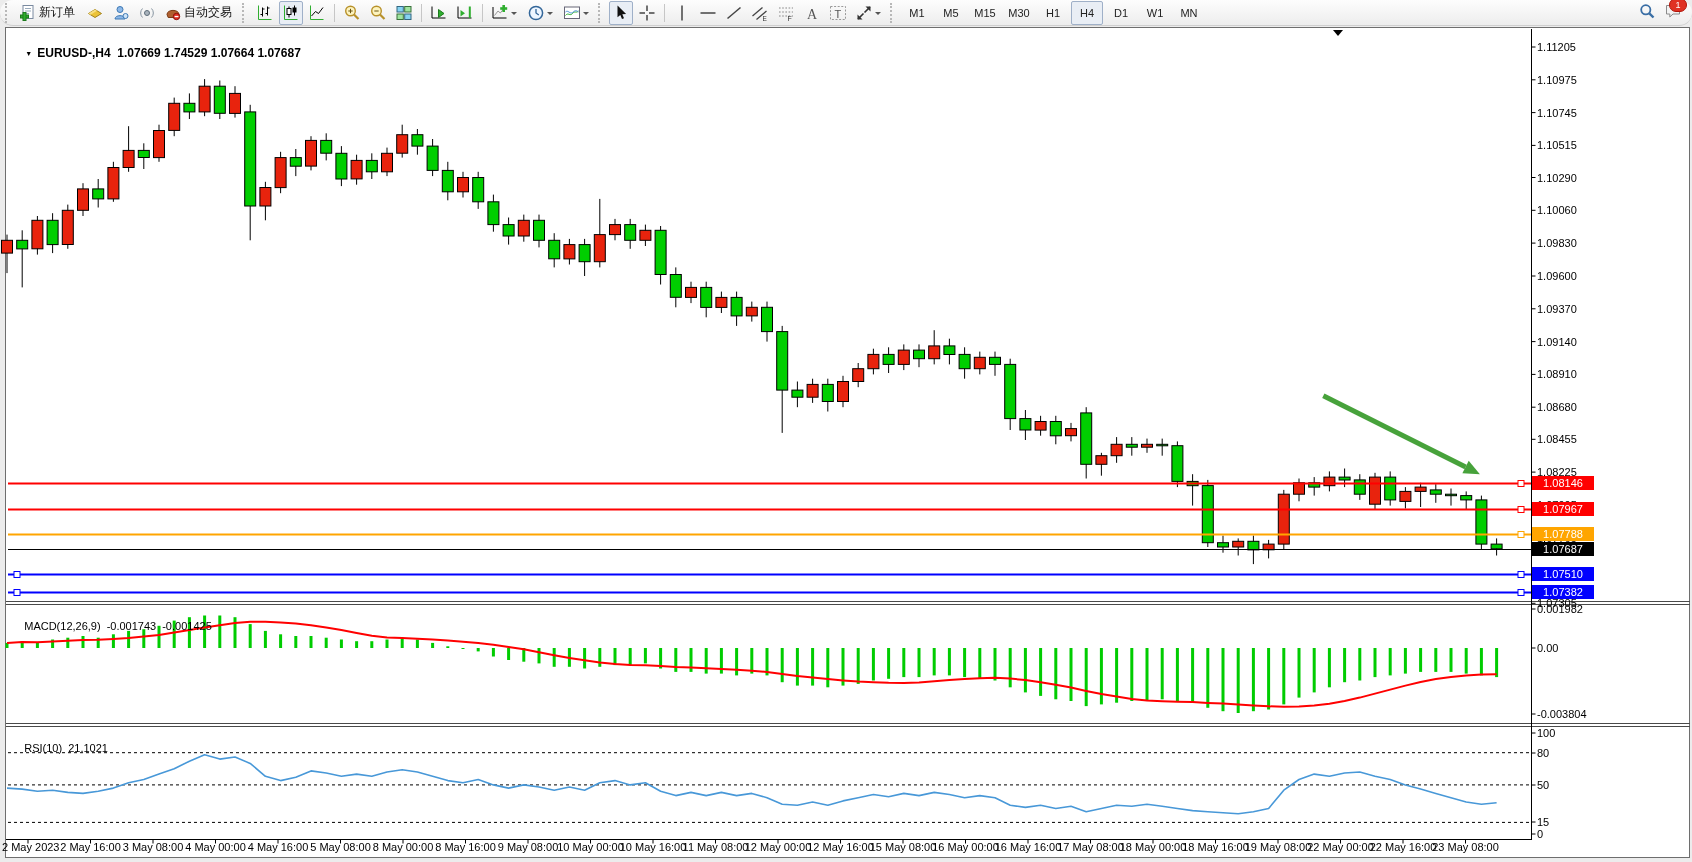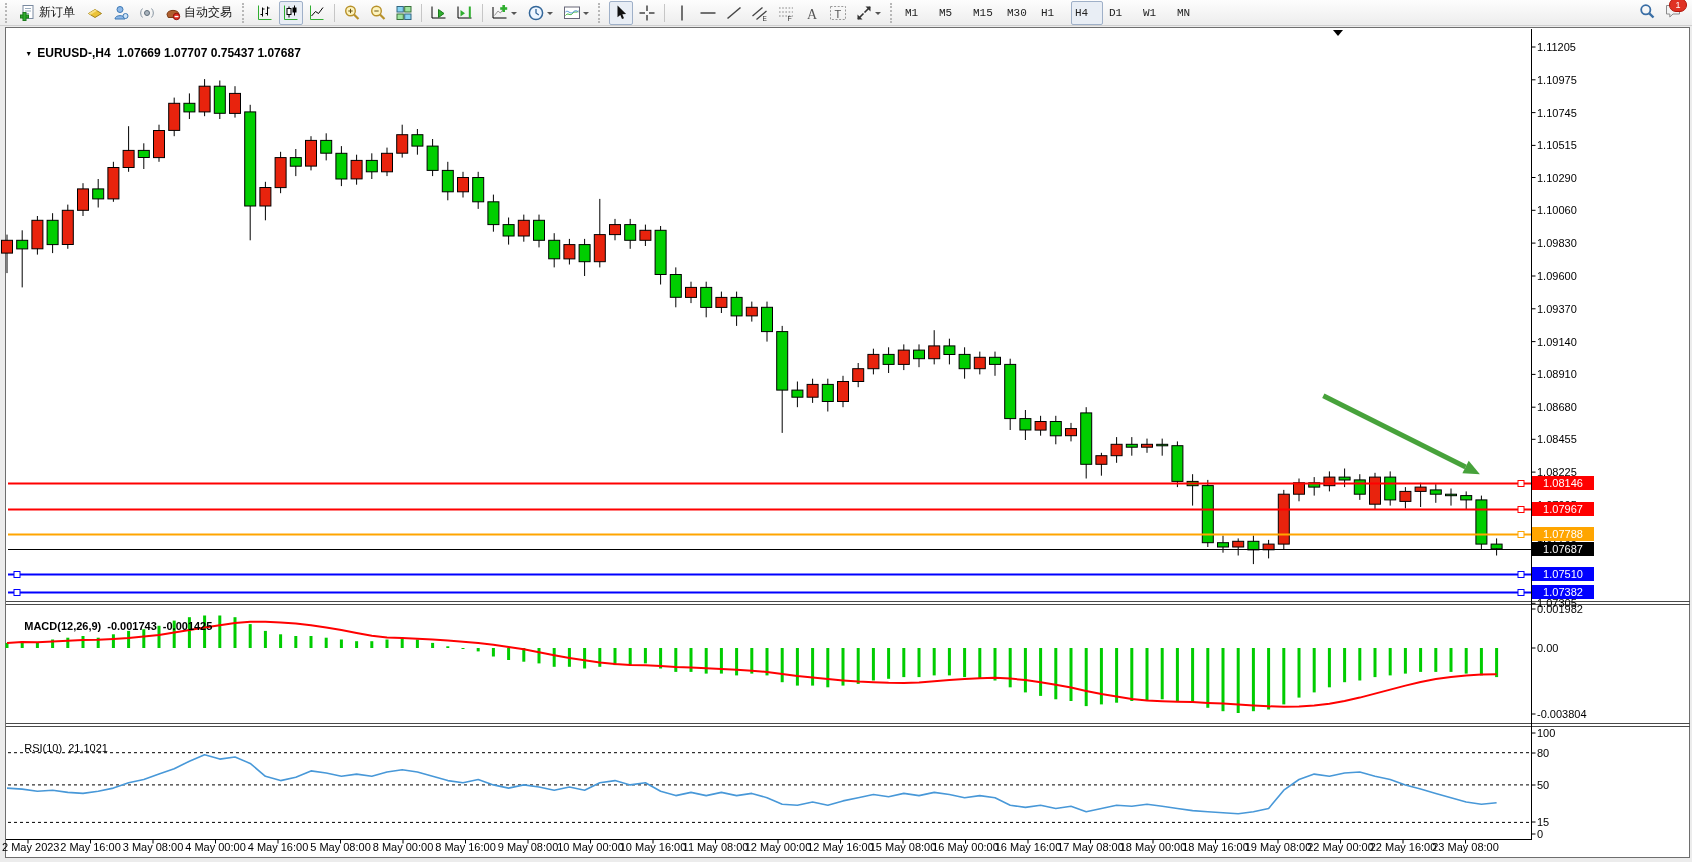--- a/index.html
+++ b/index.html
@@ -2,26 +2,26 @@
 <html><head>
 <meta charset="utf-8">
 <style>
   html,body{margin:0;padding:0;background:#ececec;}
   .app{position:relative;width:1692px;height:862px;overflow:hidden;
        font-family:"Liberation Sans",sans-serif;-webkit-font-smoothing:antialiased;}
   
   .toolbar{position:absolute;left:0;top:0;width:1692px;height:26px;
            background:linear-gradient(#fdfdfd,#ededed);
            border-bottom:1px solid #cfcfcf;
-           display:flex;align-items:center;padding-left:2px;box-sizing:border-box;}
+           display:flex;align-items:center;padding-left:2px;box-sizing:border-box;border-radius:13px;}
   .tb-btn{display:flex;align-items:center;height:22px;padding:0 2px;margin:0 1px;
           border:1px solid transparent;border-radius:2px;cursor:default;}
   .tb-btn.active{border-color:#9fb0c8;background:#e9eef5;}
   .tb-btn .lbl{font-size:12px;color:#111;margin:0 3px 0 2px;white-space:nowrap;}
-  .tb-btn.tf{justify-content:flex-start;min-width:24px;padding:0 3px;font-family:Liberation Mono, monospace;}
+  .tb-btn.tf{justify-content:center;min-width:24px;padding:0 3px;}
   .tb-btn.tf .lbl{font-size:11px;color:#222;margin:0;}
   .tb-sep{width:1px;height:18px;background:#c6c6c6;margin:0 4px;}
   .tb-grip{width:3px;height:20px;border-left:2px dotted #b8b8b8;margin:0 5px 0 3px;}
   .tb-caret{width:0;height:0;border-left:3px solid transparent;border-right:3px solid transparent;
             border-top:3px solid #555;margin:1px 2px 0 2px;}
   .tb-right{margin-left:auto;display:flex;align-items:center;margin-right:10px;gap:8px;}
   .chat-wrap{position:relative;}
   .chat-badge{position:absolute;right:-5px;top:-4px;min-width:12px;height:12px;border-radius:7px;
               background:#e03224;color:#fff;font-size:9px;line-height:12px;text-align:center;
               padding:0 2px;border:1px solid #b01408;}
@@ -723,23 +723,23 @@
         <rect x="1532" y="542" width="62" height="14" fill="#000000"></rect>
         <text x="1563" y="553" text-anchor="middle" class="badge-txt">1.07687</text>
         <rect x="1532" y="567" width="62" height="14" fill="#0000FF"></rect>
         <text x="1563" y="578" text-anchor="middle" class="badge-txt">1.07510</text>
         <rect x="1532" y="585" width="62" height="14" fill="#0000FF"></rect>
         <text x="1563" y="596" text-anchor="middle" class="badge-txt">1.07382</text>
       </g>
     </svg>
 
   <div class="overlay-label" id="chart-title" style="left:12px;top:32px;">
-    <span class="dd">▼</span><span>EURUSD-,H4  1.07669 1.07707 0.75437 1.07687</span>
+    <span class="dd">▼</span><span>EURUSD-,H4  1.07669 1.74529 1.07664 1.07687</span>
   </div>
 
-  <div class="overlay-label" style="left:12px;top:608px;font-weight:bold;">
+  <div class="overlay-label" style="left:12px;top:608px;">
     <span class="sp">MACD(12,26,9)</span><span class="sp">-0.001743</span><span>-0.001425</span>
   </div>
 
   <div class="overlay-label" style="left:12px;top:730px;">
     <span class="sp">RSI(10)</span><span>21.1021</span>
   </div>
 </div>
 
 </body></html>

